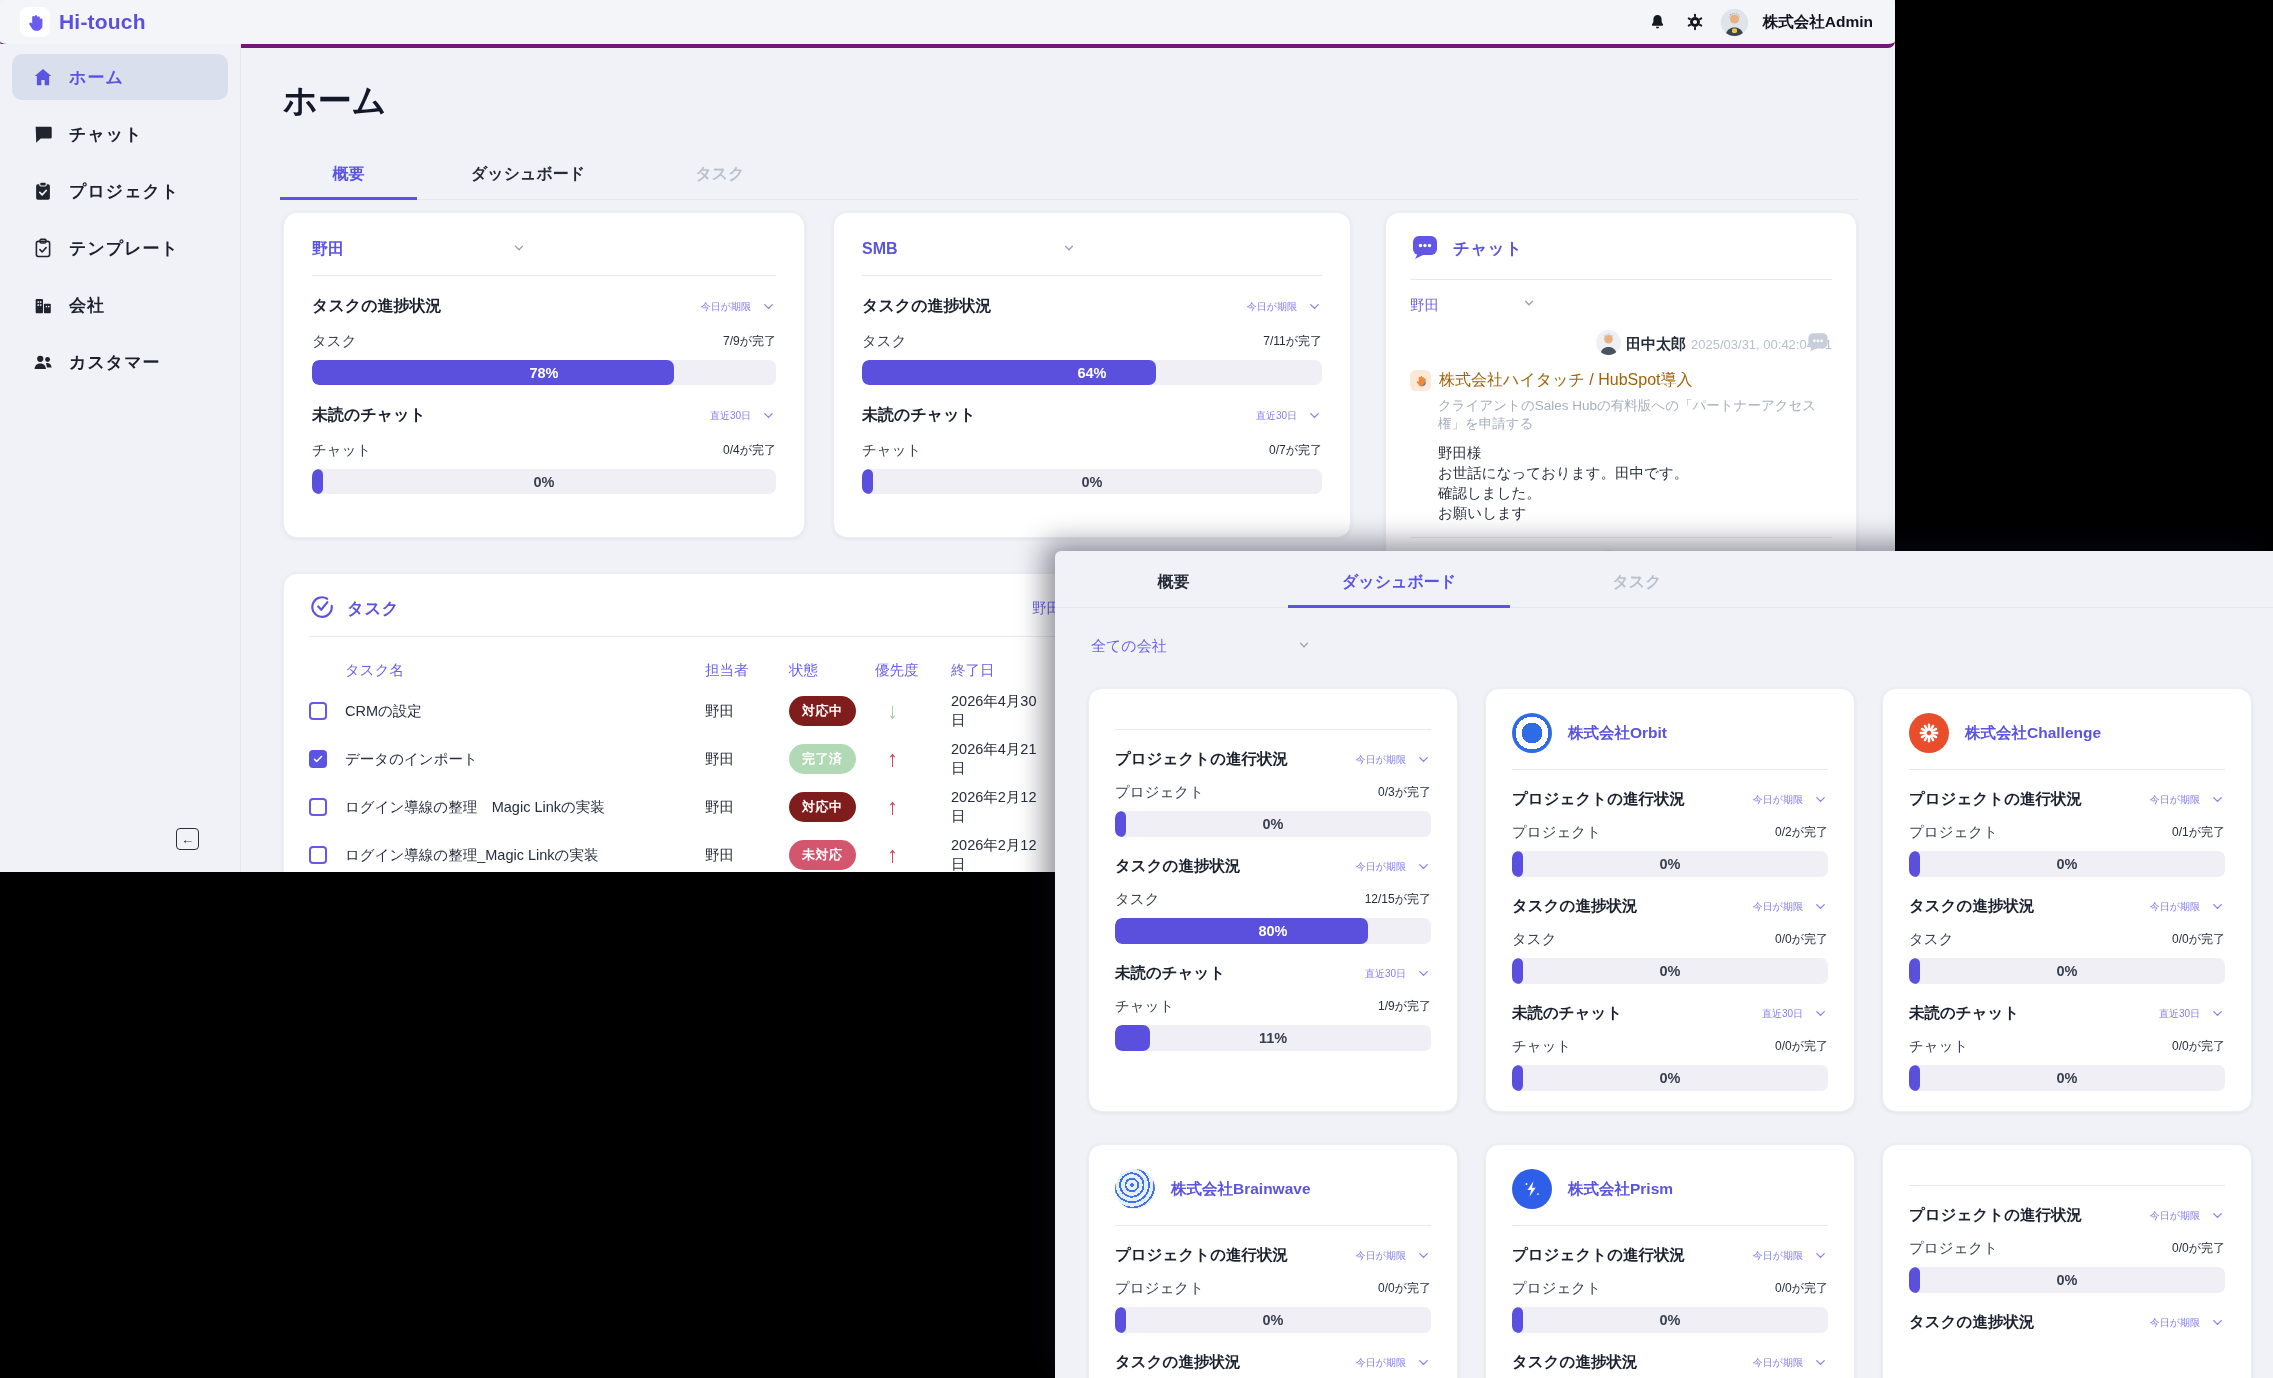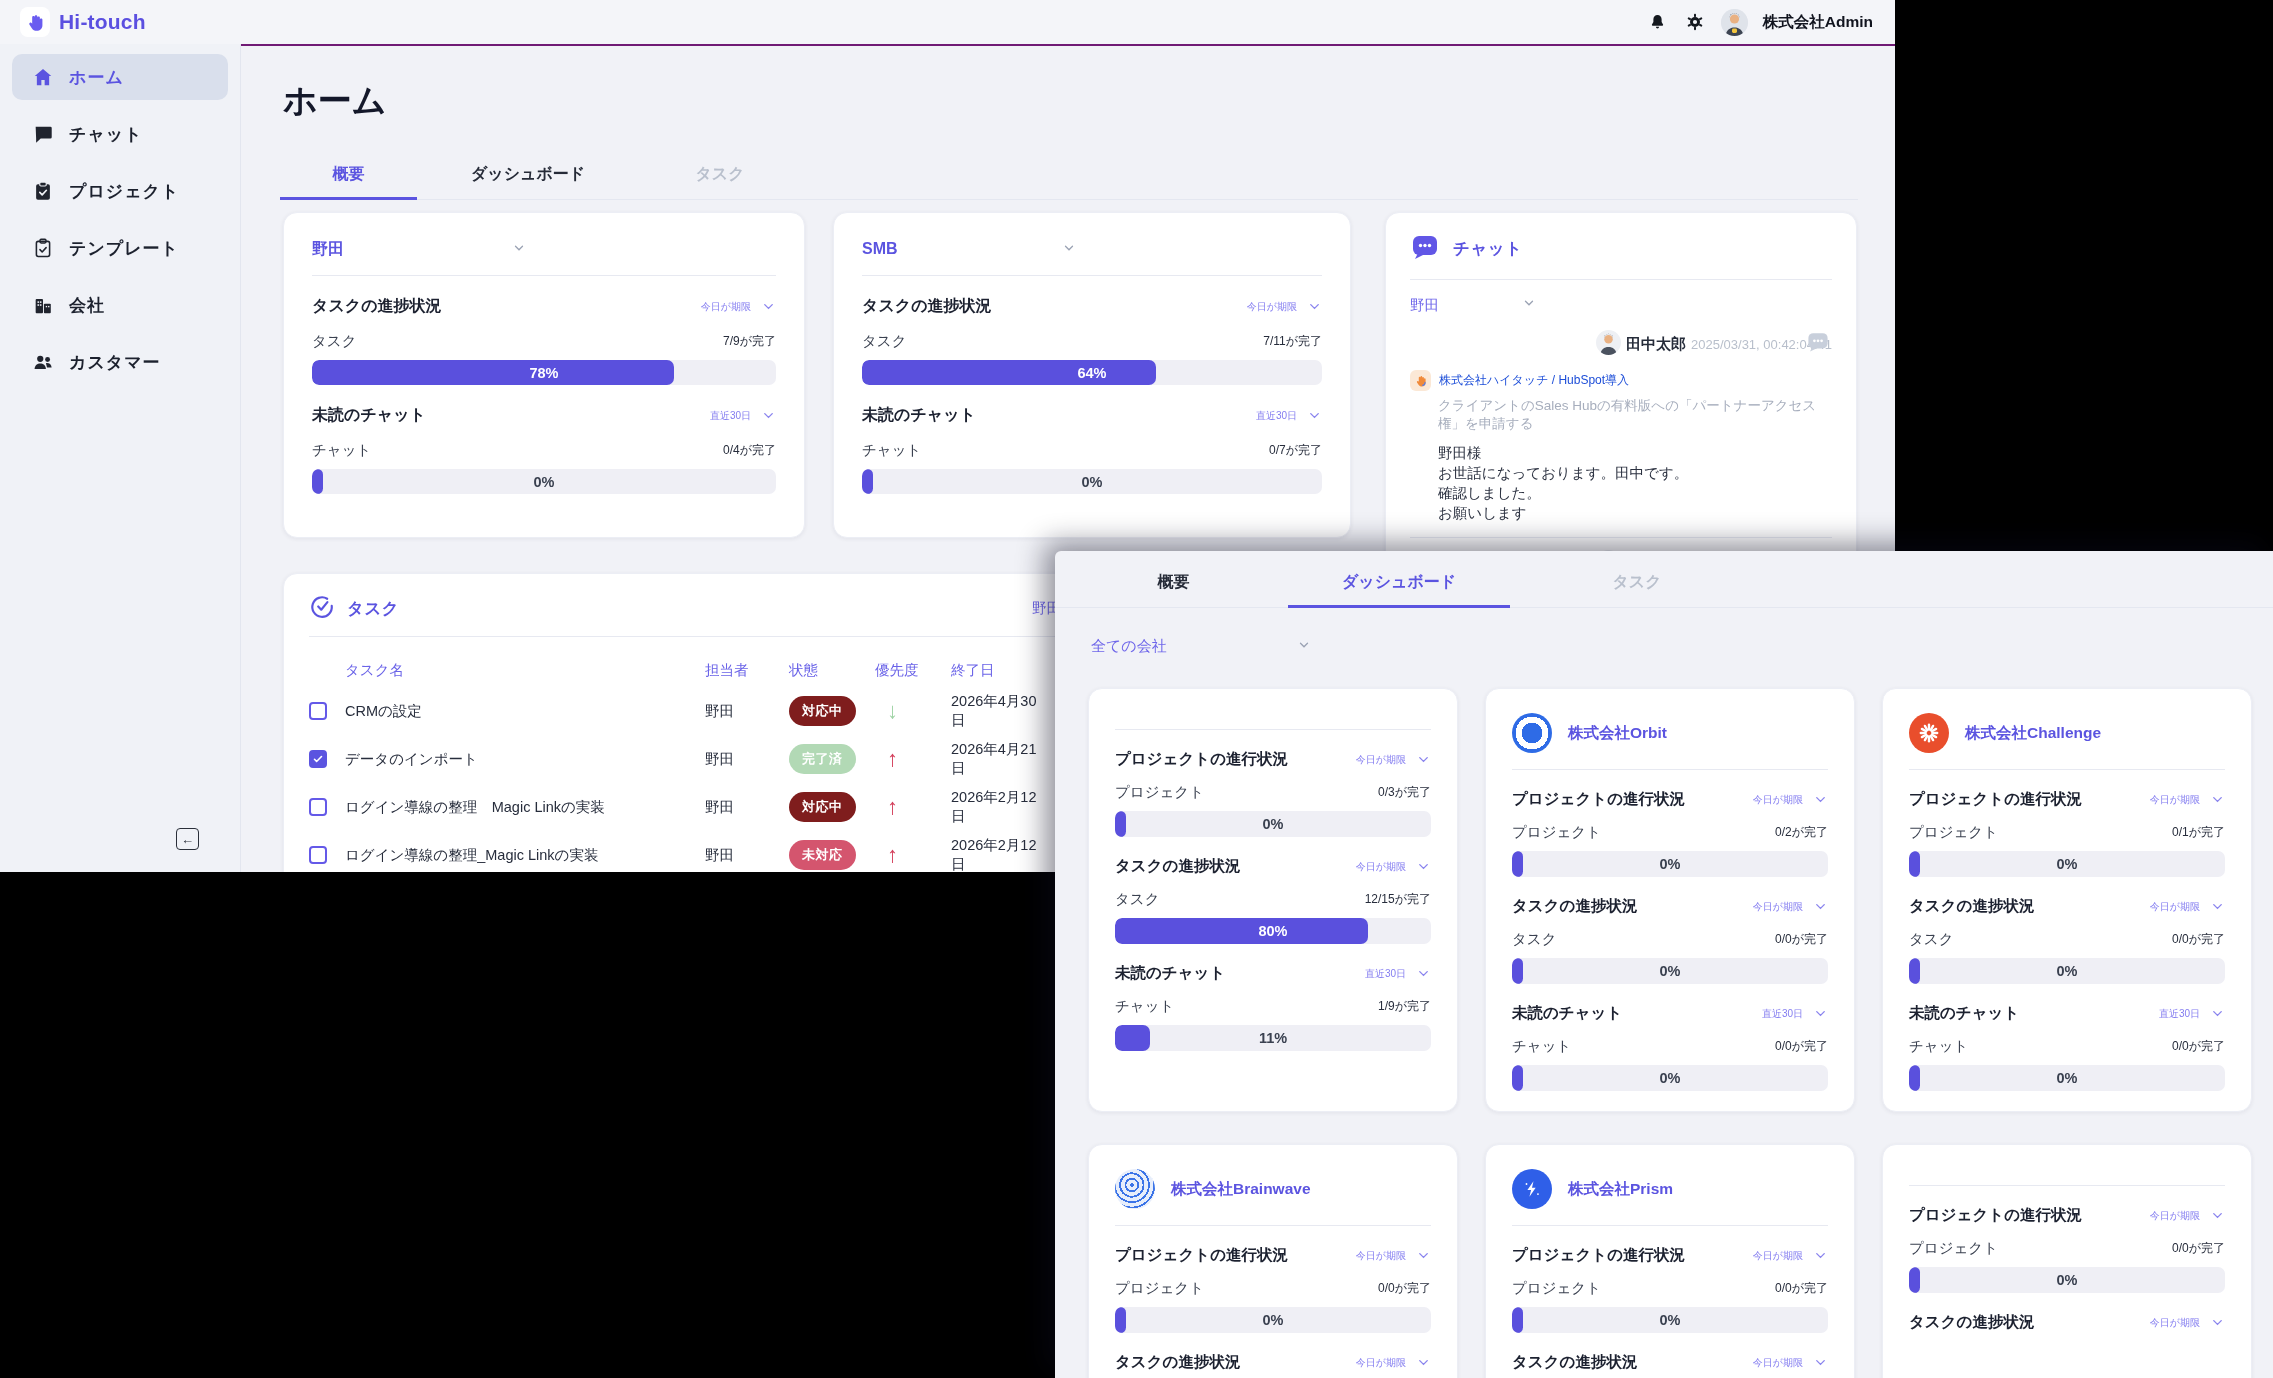--- a/index.html
+++ b/index.html
@@ -8,21 +8,21 @@
     font-family:"Liberation Sans","DejaVu Sans",sans-serif;
     -webkit-font-smoothing:antialiased;overflow:hidden;
   }
   .window{position:absolute;background:#f1f2f7;overflow:hidden;}
   #window1{left:0;top:0;width:1895px;height:872px;}
   #window2{left:1055px;top:551px;width:1218px;height:827px;z-index:5;
     box-shadow:-10px -8px 28px rgba(10,12,30,.45);border-radius:6px 0 0 0;}
 
   
   .topbar{position:absolute;left:0;top:0;right:0;height:44px;background:#f4f5f9;
-    border-bottom:2px solid #701a75;display:flex;justify-content:space-between;}
+    border-bottom:4px solid #701a75;display:flex;justify-content:space-between;border-radius:7px;}
   .logo-wrap{display:flex;align-items:center;gap:9px;padding-left:20px;}
   .logo-badge{width:30px;height:30px;background:#fff;border-radius:8px;display:flex;align-items:center;justify-content:center;}
   .logo-text{font-size:21px;font-weight:bold;color:#5b4fe0;letter-spacing:.2px;}
   .topbar-right{display:flex;align-items:center;gap:15px;padding-right:22px;}
   .icon-btn{width:22px;height:22px;display:flex;align-items:center;justify-content:center;cursor:pointer;}
   .avatar{width:27px;height:27px;border-radius:50%;overflow:hidden;background:#e8eaf0;}
   .user-name{font-size:15.5px;font-weight:600;color:#11141f;}
 
   
   .sidebar{position:absolute;left:0;top:44px;bottom:0;width:240px;background:#f0f2f7;border-right:1px solid #e3e6ef;}
@@ -75,21 +75,21 @@
   .chat-title{font-size:16.5px;font-weight:bold;color:#5b54e0;letter-spacing:.5px;}
   .chat-filter-row{display:flex;align-items:center;height:26px;margin-top:12px;position:relative;cursor:pointer;}
   .chat-filter-label{font-size:14.5px;color:#6f67ea;}
   .chat-filter-chev{position:absolute;left:112px;top:4px;}
   .msg{margin-top:12px;}
   .msg-head{display:flex;align-items:center;gap:5px;position:relative;justify-content:flex-end;}
   .msg-name{font-size:15px;font-weight:bold;color:#262c3a;}
   .msg-time{font-size:13px;color:#b8bfcb;}
   .msg-bubble{position:absolute;right:2px;top:0;}
   .msg-tag{display:flex;align-items:center;gap:8px;margin-top:11px;}
-  .msg-tag-text{font-size:12px;color:#1d4ed8;}
+  .msg-tag-text{font-size:16px;color:#a16207;}
   .msg-task{font-size:13.5px;color:#a7aebd;line-height:18px;margin:6px 0 0 28px;width:395px;}
   .msg-body{font-size:14.5px;color:#2b3140;line-height:20px;margin:10px 0 0 28px;}
   .msg-divider{height:1px;background:#e7e9f1;margin-top:14px;}
 
   
   .task-card{padding:22px 25px;box-sizing:border-box;}
   .task-head{display:flex;align-items:center;gap:12px;height:26px;position:relative;}
   .task-title{font-size:16.5px;font-weight:bold;color:#5b54e0;letter-spacing:.5px;}
   .task-filter{position:absolute;left:723px;top:3px;font-size:14.5px;color:#6f67ea;cursor:pointer;}
   .task-grid{display:grid;grid-template-columns:36px 360px 84px 86px 76px 104px;align-items:center;}

